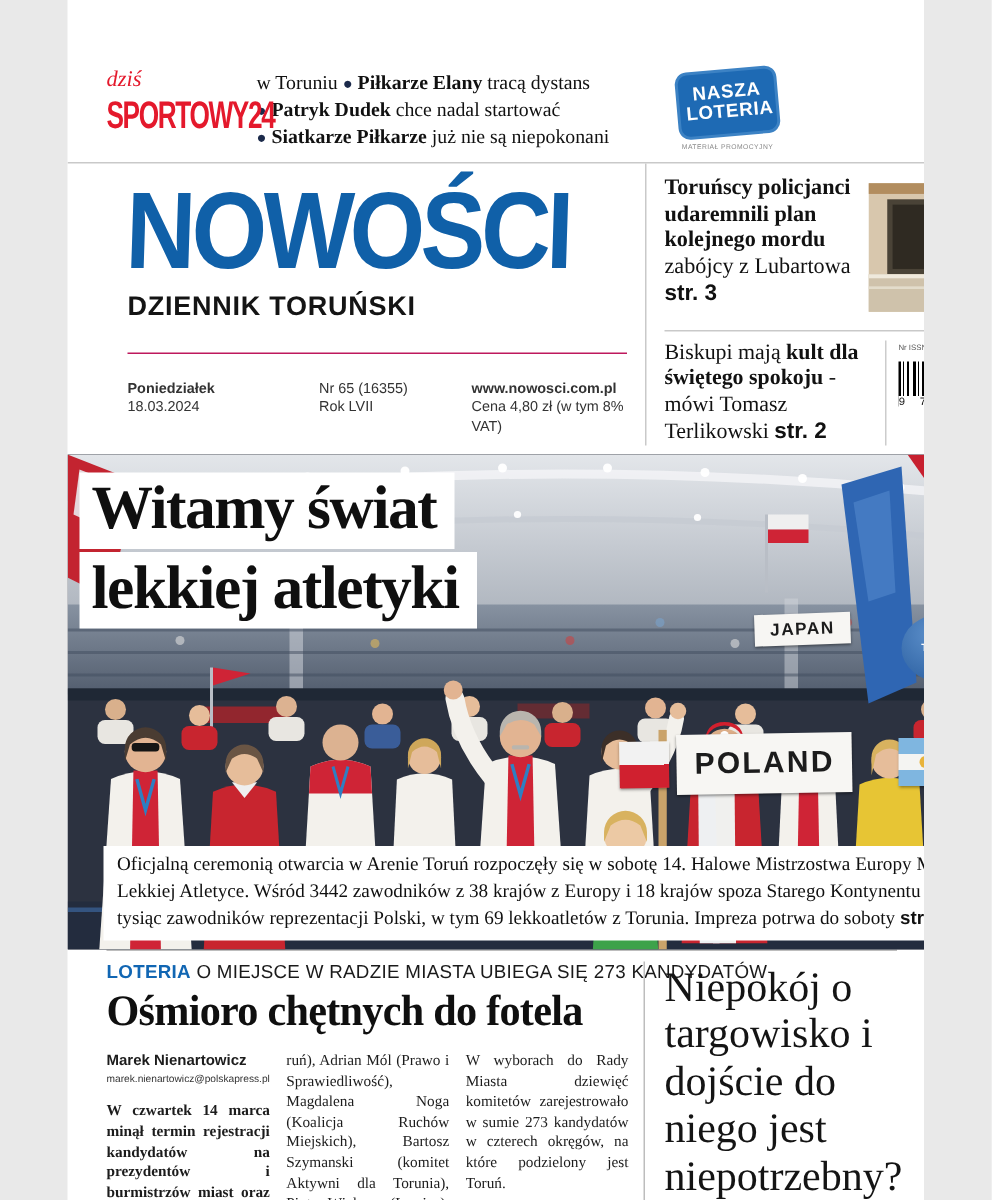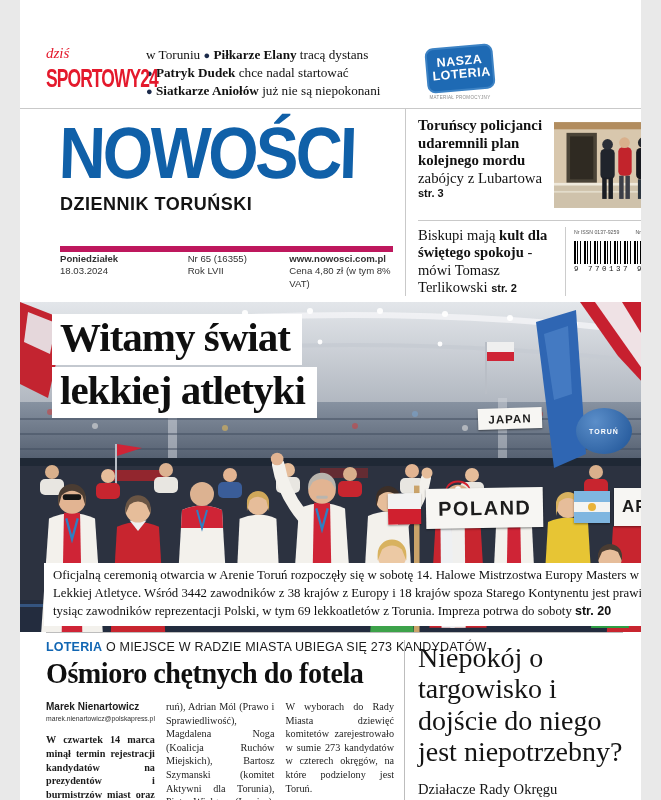--- a/index.html
+++ b/index.html
@@ -1,18 +1,18 @@
 <!DOCTYPE html>
 <html><head>
 <meta charset="utf-8">
 <style>
   * { box-sizing: border-box; margin: 0; padding: 0; }
   html,body { background:#e9e9e9; }
   .page {
-    width:621px; height:800px; margin:0 auto; background:#fff;
+    width:571px; height:800px; margin:0 auto; background:#fff;
     overflow:hidden; position:relative;
     font-family:"Liberation Sans", sans-serif; color:#1a1a1a;
   }
   
   .topbar { display:flex; margin:46px 18px 0 26px; gap:12px; align-items:flex-start; }
   .sport-logo { width:88px; flex:none; }
   .dzis { font-family:"Liberation Serif", serif; font-style:italic; color:#e4192c; font-size:15px; line-height:1; }
   .sport-name { color:#e4192c; font-weight:700; font-size:19px; letter-spacing:-1px;
     transform:scale(0.92,1.35); transform-origin:left top; margin-top:3px; white-space:nowrap; }
   .sport-bullets { width:268px; flex:none; font-family:"Liberation Serif", serif; font-size:13.2px; line-height:1.35; color:#111; }
@@ -23,47 +23,47 @@
   .lot-sub { font-size:4.5px; color:#8a8a8a; margin-top:4px; letter-spacing:0.3px; }
   .promo { flex:1; font-size:9.6px; line-height:1.38; color:#111; }
   .promo .red { color:#e4312a; font-weight:700; }
   .rule { border:0; border-top:1px solid #c9c9c9; margin:8px 0 0; }
   
   .header-row { display:flex; margin:0 18px 0 26px; }
   .brand-col { width:360px; flex:none; border-right:1px solid #c9c9c9; padding:10px 12px 0 14px; display:flex; flex-direction:column; }
   .logo-title { color:#1060a8; font-weight:700; font-size:66px; letter-spacing:-3px; line-height:0.95;
     transform:scale(0.98,1.1) skewX(-2deg); transform-origin:left top; white-space:nowrap; }
   .logo-sub { font-weight:700; font-size:18px; letter-spacing:0.5px; color:#141414; margin-top:12px; }
-  .dateline { margin-top:auto; border-top:6px solid #be185d; padding:1px 2px 6px 0; display:flex; font-size:9.6px; color:#333; line-height:1.3; }
+  .dateline { margin-top:auto; border-top:1px solid #be185d; padding:18px 2px 6px 0; display:flex; font-size:9.6px; color:#333; line-height:1.3; }
   .dl-cell { flex:1; }
   .dl-cell.mid { padding-left:26px; }
   .dl-cell.right { text-align:left; }
   .head-right { flex:1; padding:8px 0 0 12px; display:flex; flex-direction:column; }
   .teaser1 { display:flex; gap:8px; }
   .t1-text { width:128px; flex:none; font-family:"Liberation Serif", serif; font-size:14.8px; line-height:1.18; color:#111; }
   .t1-photo { position:relative; flex:1; height:96px; }
   .t1-photo svg { display:block; width:100%; height:96px; }
   .photo-credit { position:absolute; right:-1px; top:4px; writing-mode:vertical-rl; font-size:4.6px; color:#777; letter-spacing:0.4px; }
   .head-right .rule { margin:7px 0 6px; }
   .teaser2 { display:flex; }
   .t2-text { width:147px; flex:none; font-family:"Liberation Serif", serif; font-size:14.6px; line-height:1.18; color:#111; padding-right:6px; }
-  .pageref { font-family:"Liberation Sans", sans-serif; font-weight:700; font-size:11px; }
+  .pageref { font-family:"Liberation Sans", sans-serif; font-weight:700; font-size:15px; }
   .barcode-box { flex:1; border-left:1px solid #ccc; padding:2px 0 0 8px; }
   .bc-labels { display:flex; justify-content:space-between; font-size:5.2px; color:#555; margin-bottom:4px; }
   .bc-row { display:flex; gap:7px; align-items:flex-end; }
   .bc-main { width:80px; }
   .bc-stripes { height:30px; background:repeating-linear-gradient(90deg,#000 0 2px,#fff 2px 3px,#000 3px 4px,#fff 4px 6px,#000 6px 7px,#fff 7px 10px); }
   .bc-digits { font-family:"Liberation Mono", monospace; font-size:7.5px; letter-spacing:2.5px; background:#fff; margin-top:-7px; padding-top:1px; white-space:nowrap; }
   .bc-side { width:18px; text-align:right; }
   .bc-sup { font-size:6.5px; line-height:1; margin-bottom:1px; }
   .bc-stripes.small { height:26px; background:repeating-linear-gradient(90deg,#000 0 2px,#fff 2px 4px,#000 4px 5px,#fff 5px 7px); }
   
   .hero { position:relative; width:661px; height:330px; margin-top:6px; background:#2c3240; overflow:hidden; }
   .hero svg.scene { position:absolute; inset:0; display:block; }
-  .hl { position:absolute; left:32px; top:12px; }
+  .hl { position:absolute; left:8px; top:12px; }
   .hl-line { display:table; background:#fff; color:#0f0f0f; font-family:"Liberation Serif", serif;
     font-weight:700; font-size:41px; letter-spacing:-1px; line-height:1.0; padding:3px 12px 7px 8px; margin-bottom:2px; }
   .sign { position:absolute; background:#f7f6f3; color:#1c1c1c; font-weight:700; display:flex; align-items:center; justify-content:center; box-shadow:0 1px 2px rgba(0,0,0,.45); }
   .sign-japan { left:458px; top:106px; width:64px; height:21px; font-size:11.5px; letter-spacing:1px; transform:rotate(-2deg); }
   .sign-poland { left:406px; top:186px; height:40px; padding:0 12px; font-size:20px; letter-spacing:1.5px; transform:rotate(-1deg); }
   .pl-flag { position:absolute; left:-38px; top:4px; width:33px; height:31px; background:linear-gradient(#f2f2f2 50%, #d0202f 50%); box-shadow:0 1px 2px rgba(0,0,0,.4); }
   .sign-arg { left:594px; top:186px; height:38px; padding:0 8px; font-size:17px; letter-spacing:1px; }
   .ar-flag { position:absolute; left:-40px; top:3px; width:36px; height:32px;
     background:linear-gradient(#7fb6e0 33%, #f4f4f2 33% 66%, #7fb6e0 66%); box-shadow:0 1px 2px rgba(0,0,0,.4); }
   .ar-flag:after { content:""; position:absolute; left:14px; top:12px; width:8px; height:8px; border-radius:50%; background:#e8b33a; }
@@ -98,21 +98,21 @@
 <div class="page">
 
   <div class="topbar">
     <div class="sport-logo">
       <div class="dzis">dziś</div>
       <div class="sport-name">SPORTOWY24</div>
     </div>
     <div class="sport-bullets">
       <div><span>w Toruniu </span><span class="dot">●</span> <b>Piłkarze Elany</b><span> tracą dystans</span></div>
       <div><span class="dot">●</span> <b>Patryk Dudek</b><span> chce nadal startować</span></div>
-      <div><span class="dot">●</span> <b>Siatkarze Aniołów</b><span> już nie są niepokonani</span></div>
+      <div><span class="dot">●</span> <b>Siatkarze Piłkarze</b><span> już nie są niepokonani</span></div>
     </div>
     <div class="lot-badge-wrap">
       <div class="lot-badge">
         <div>NASZA</div>
         <div>LOTERIA</div>
       </div>
       <div class="lot-sub">MATERIAŁ PROMOCYJNY</div>
     </div>
   </div>
   <hr class="rule">

